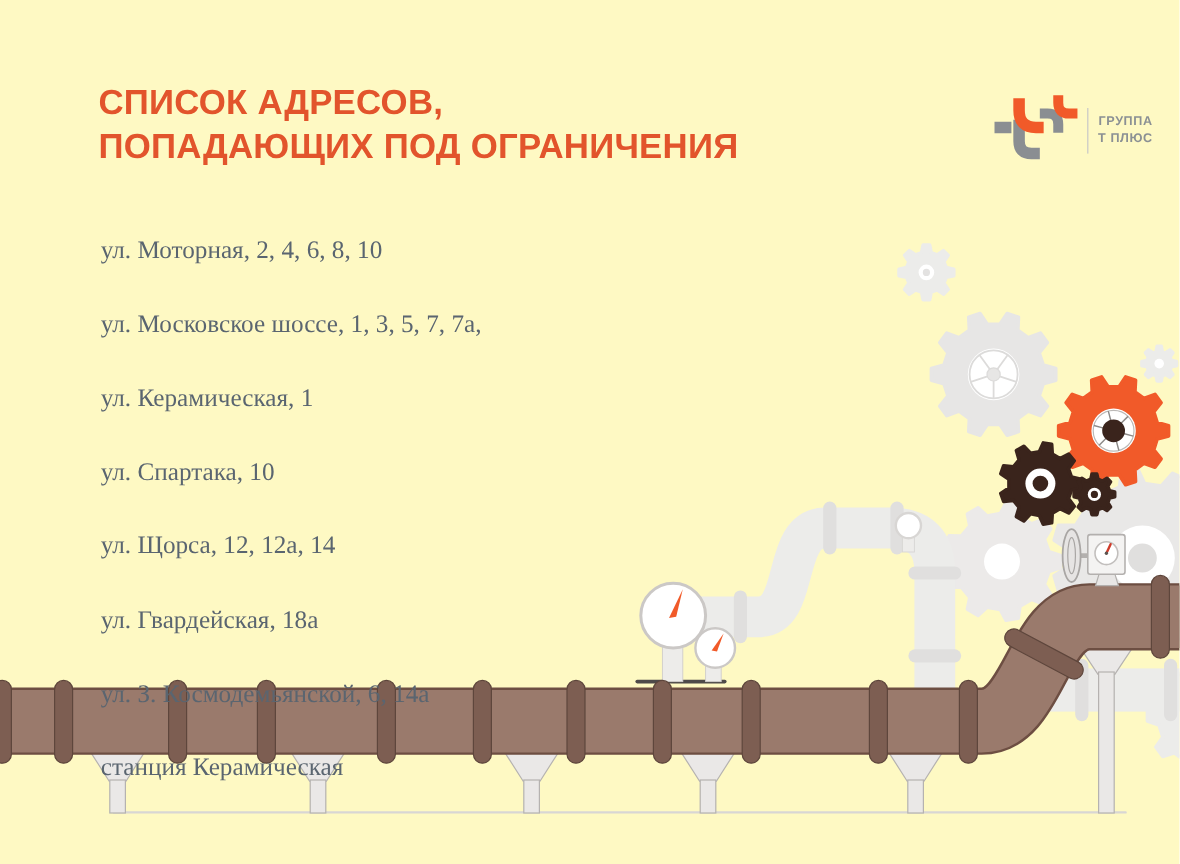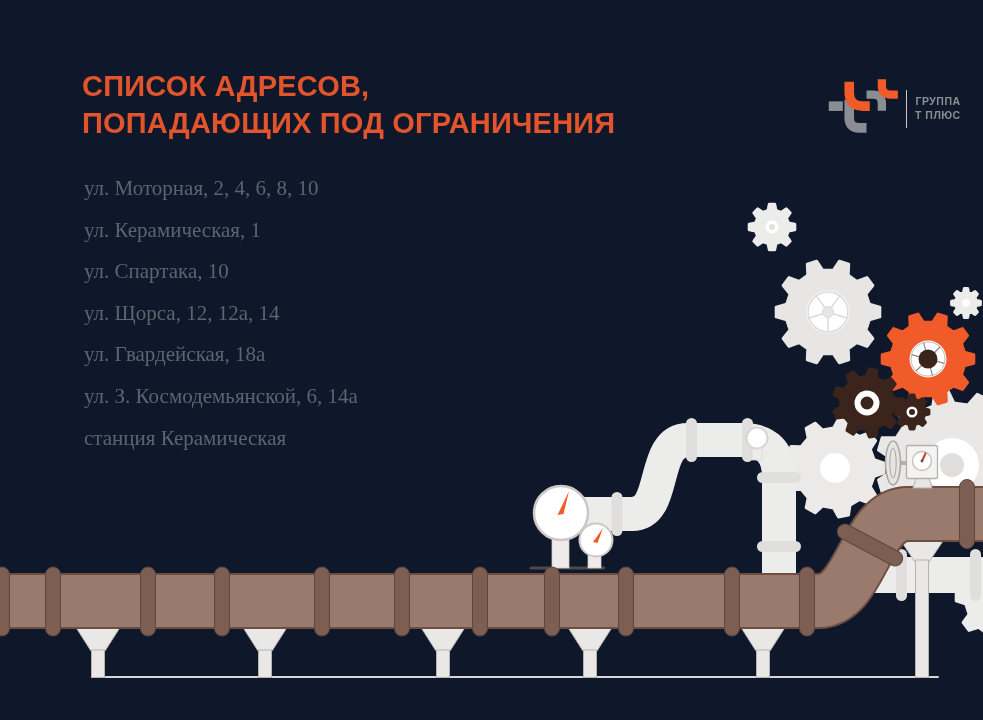--- a/index.html
+++ b/index.html
@@ -1,23 +1,23 @@
 <!DOCTYPE html>
 <html style="--accent-orange: #e2542c; --gear-orange: #f15a29; --text-gray: #5a6570; --pipe-brown: #9a7a6c; --pipe-ring-brown: #7d5e52; --pipe-outline-brown: #6d4e42; --dark-gear-brown: #3a241c; --light-gray: #ececea; --tick-gray: #e0dfde;"><head>
 <meta charset="utf-8">
 <style>
   html,body{margin:0;padding:0;background:#fff;}
-  .slide{position:relative;width:983px;height:720px;background:#0f172a;overflow:hidden;
+  .slide{position:relative;width:983px;height:720px;background:#fef9c3;overflow:hidden;
          font-family:"Liberation Sans",sans-serif;}
   #scene{position:absolute;left:0;top:0;width:983px;height:720px;}
   .title{position:absolute;left:82px;top:68px;font-size:29px;line-height:37px;
          font-weight:700;color:var(--accent-orange,#e2542c);letter-spacing:.2px;white-space:nowrap;}
   .addresses{position:absolute;left:84px;top:168px;}
   .address-line{font-family:"Liberation Serif","DejaVu Serif",serif;font-size:21px;
-         line-height:41.6px;color:var(--text-gray,#5a6570);white-space:nowrap;}
+         line-height:41.6px;color:var(--text-gray,#5a6570);white-space:nowrap;margin-top:20px;}
   .logo-wrap{position:absolute;left:826px;top:78px;width:150px;height:64px;}
   .logo-glyph{position:absolute;left:0;top:0;width:74px;height:64px;}
   .logo-divider{position:absolute;left:80px;top:12px;width:1px;height:38px;background:#c8c8c8;}
   .logo-text{position:absolute;left:89px;top:17px;font-size:10.5px;font-weight:700;
          color:#8b9094;letter-spacing:.5px;line-height:13.5px;white-space:nowrap;text-align:right;}
 </style>
 </head>
 <body>
 
 <div class="slide">
@@ -132,20 +132,21 @@
       </g>
   </svg>
 
   <div class="title">
     <div>СПИСОК АДРЕСОВ,</div>
     <div>ПОПАДАЮЩИХ ПОД ОГРАНИЧЕНИЯ</div>
   </div>
 
   <div class="addresses">
       <div class="address-line">ул. Моторная, 2, 4, 6, 8, 10</div>
+      <div class="address-line">ул. Московское шоссе, 1, 3, 5, 7, 7а,</div>
       <div class="address-line">ул. Керамическая, 1</div>
       <div class="address-line">ул. Спартака, 10</div>
       <div class="address-line">ул. Щорса, 12, 12а, 14</div>
       <div class="address-line">ул. Гвардейская, 18а</div>
       <div class="address-line">ул. З. Космодемьянской, 6, 14а</div>
       <div class="address-line">станция Керамическая</div>
     </div>
 
   <div class="logo-wrap">
     <svg class="logo-glyph" viewBox="0 0 115 100" xmlns="http://www.w3.org/2000/svg">

